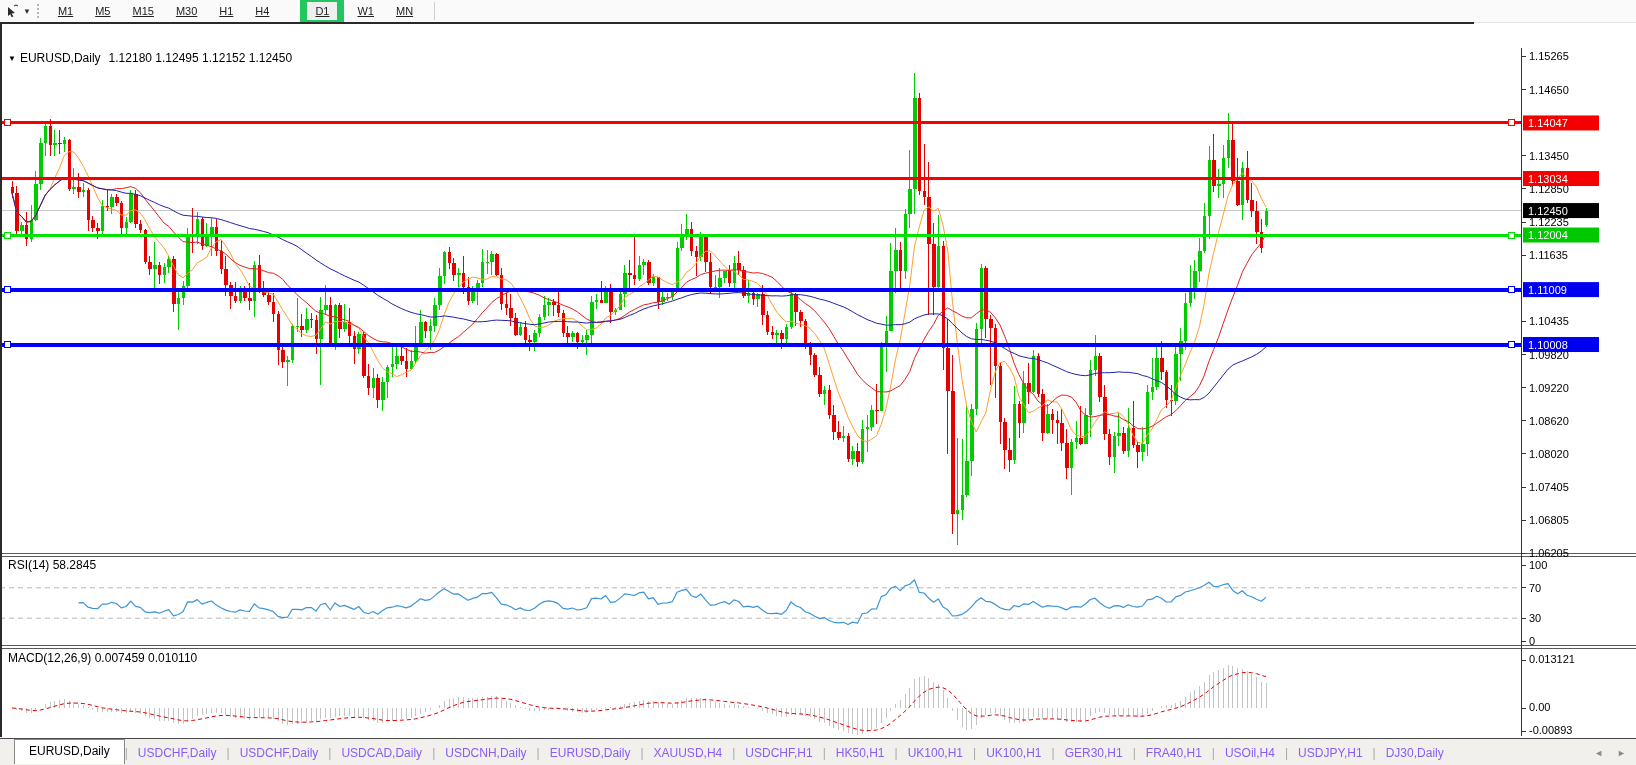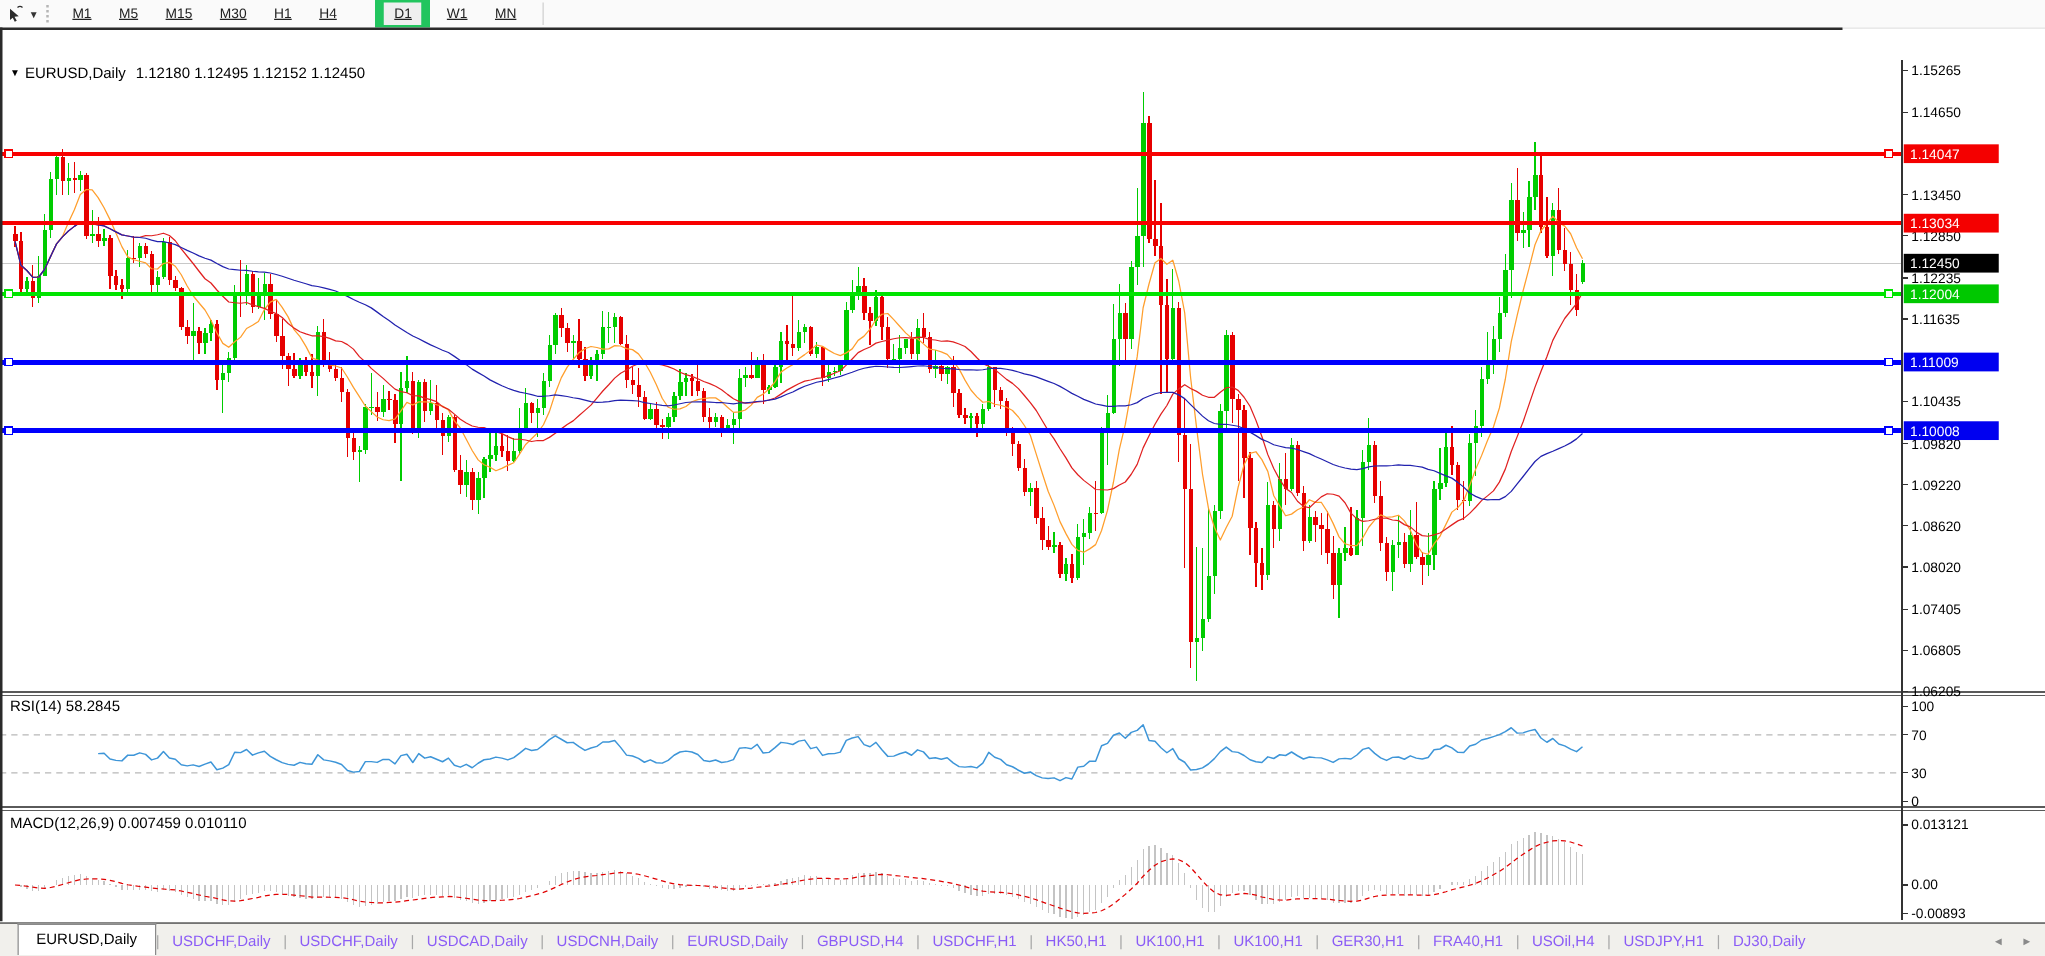--- a/index.html
+++ b/index.html
@@ -1011,21 +1011,21 @@
         <span class="tab">USDCHF,Daily</span>
         <span class="tab-div">|</span>
         <span class="tab">USDCHF,Daily</span>
         <span class="tab-div">|</span>
         <span class="tab">USDCAD,Daily</span>
         <span class="tab-div">|</span>
         <span class="tab">USDCNH,Daily</span>
         <span class="tab-div">|</span>
         <span class="tab">EURUSD,Daily</span>
         <span class="tab-div">|</span>
-        <span class="tab">GBPUSD,H4</span>
+        <span class="tab">XAUUSD,H4</span>
         <span class="tab-div">|</span>
         <span class="tab">USDCHF,H1</span>
         <span class="tab-div">|</span>
         <span class="tab">HK50,H1</span>
         <span class="tab-div">|</span>
         <span class="tab">UK100,H1</span>
         <span class="tab-div">|</span>
         <span class="tab">UK100,H1</span>
         <span class="tab-div">|</span>
         <span class="tab">GER30,H1</span>

